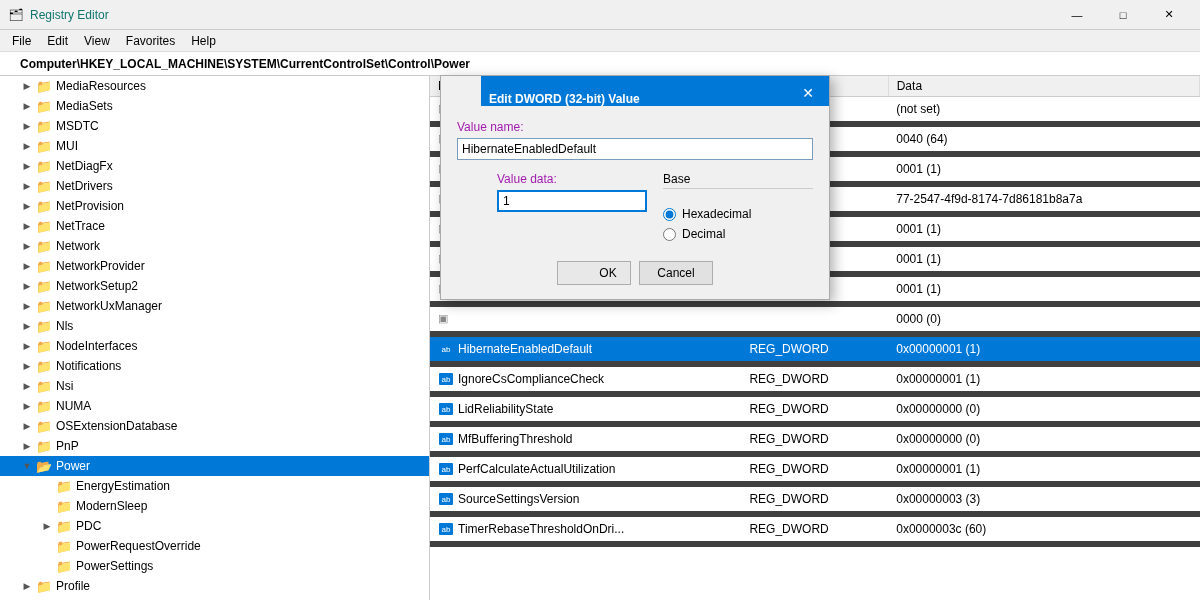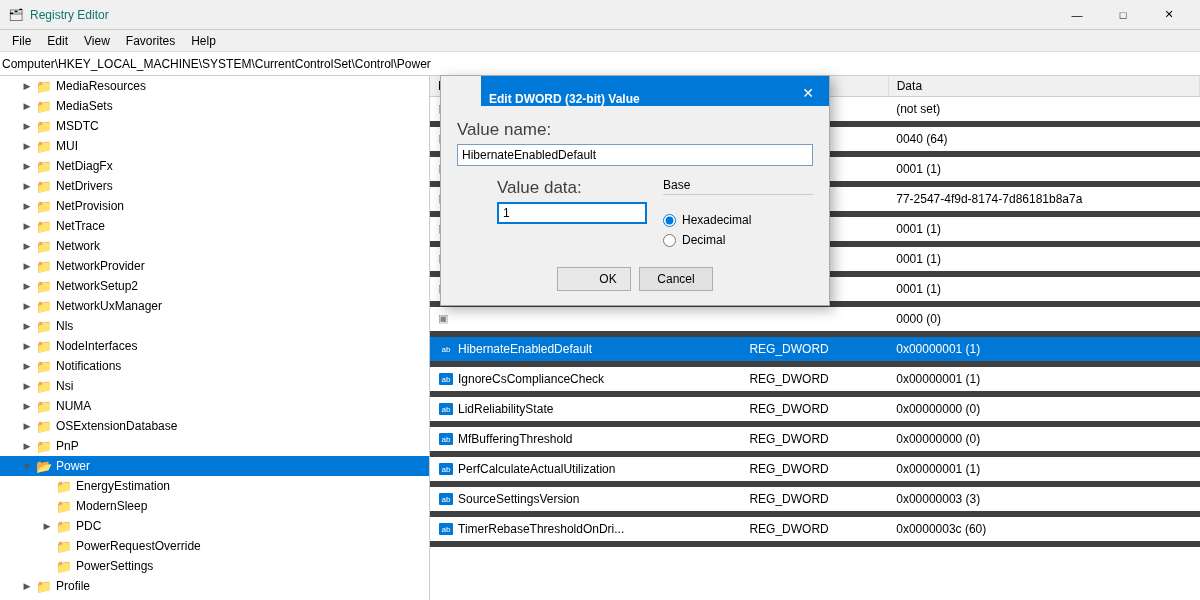--- a/index.html
+++ b/index.html
@@ -65,24 +65,25 @@
       cursor: pointer;
       font-size: 12px;
     }
 
     
     .address-bar {
       background: #fff;
       height: 24px;
       display: flex;
       align-items: center;
-      padding: 0 2px;
+      padding: 0 20px;
       border-bottom: 1px solid #ccc;
       font-size: 12px;
       color: #000;
+      font-weight: bold;
     }
 
     
     .main {
       display: flex;
       height: calc(600px - 76px);
       overflow: hidden;
     }
 
     
@@ -214,23 +215,23 @@
       background: transparent;
       border: none;
       color: #fff;
     }
 
     .dialog-body {
       padding: 14px 16px 14px 16px;
     }
 
     .dialog-label {
-      font-size: 17px;
+      font-size: 12px;
       margin-bottom: 4px;
-      color: #404040;
+      color: #a21caf;
     }
 
     .dialog-input {
       width: 100%;
       height: 22px;
       border: 1px solid #7a9cbf;
       padding: 0 4px;
       font-size: 12px;
       background: #fff;
       color: #000;

